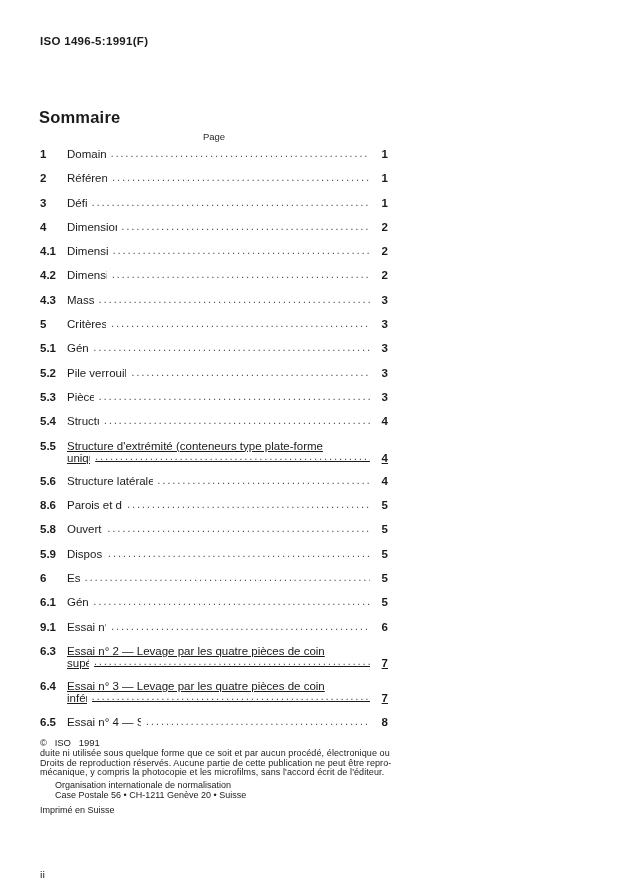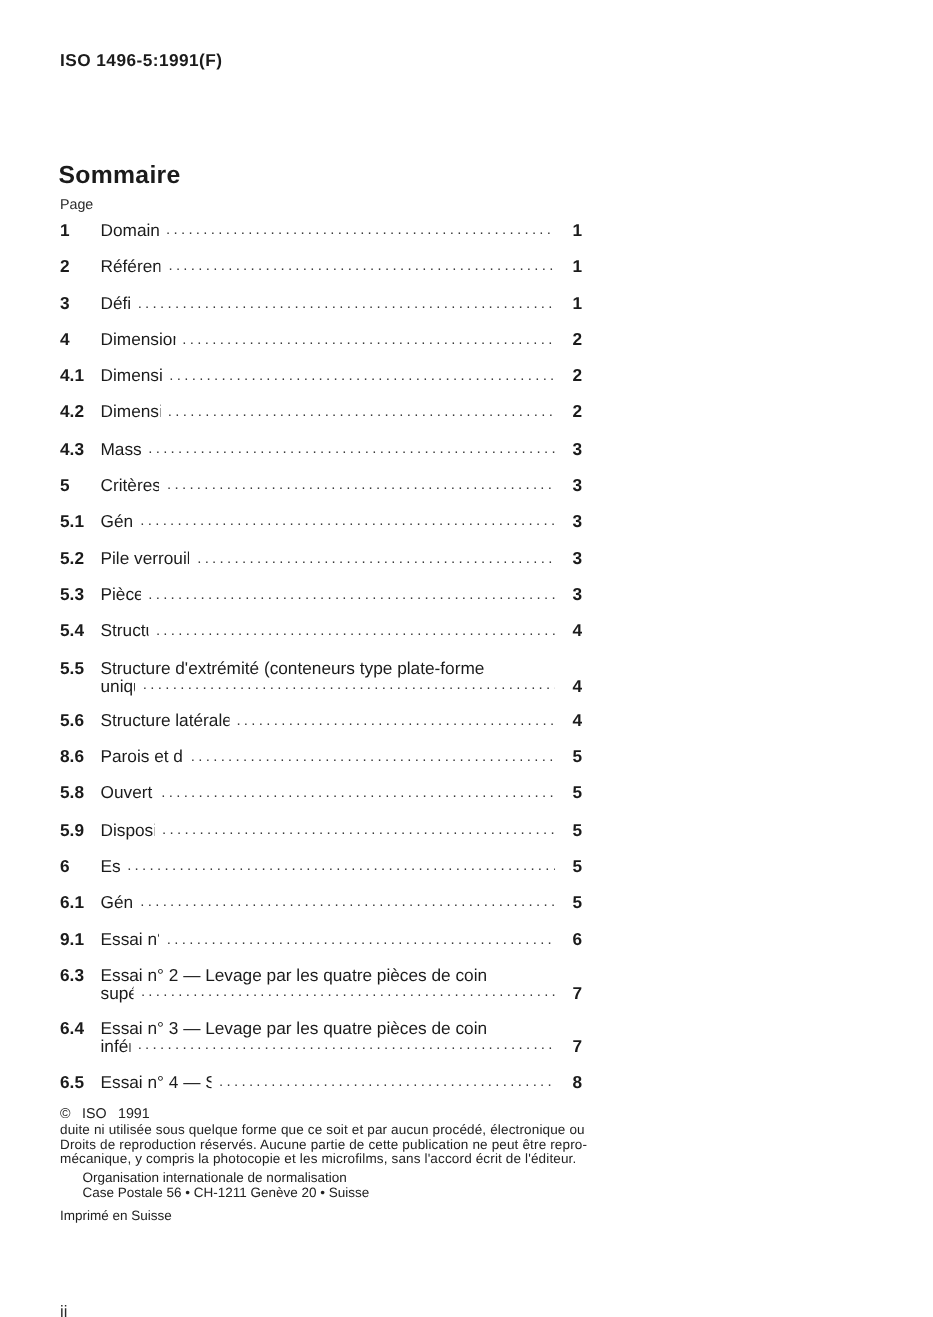--- a/index.html
+++ b/index.html
@@ -30,21 +30,21 @@
     top: 108px;
     font-size: 16.5px;
     font-weight: bold;
     letter-spacing: 0.2px;
   }
   .page-col-label {
     position: absolute;
     left: 40px;
     top: 131px;
     width: 348px;
-    text-align: left;
+    text-align: center;
     font-size: 9.5px;
     color: #2a2a2a;
   }
   .toc {
     position: absolute;
     left: 40px;
     top: 148px;
     width: 348px;
     font-size: 11.5px;
     line-height: 12px;
@@ -62,20 +62,21 @@
     white-space: nowrap;
     overflow: hidden;
   }
   .toc-body {
     flex: 1;
     min-width: 0;
   }
   .toc-line {
     display: flex;
     align-items: flex-start;
+    text-decoration: underline;
   }
   .leader {
     flex: 1 1 auto;
     min-width: 0;
     overflow: hidden;
     white-space: nowrap;
     margin: 0 5px;
     position: relative;
     top: -1px;
     font-size: 10px;

